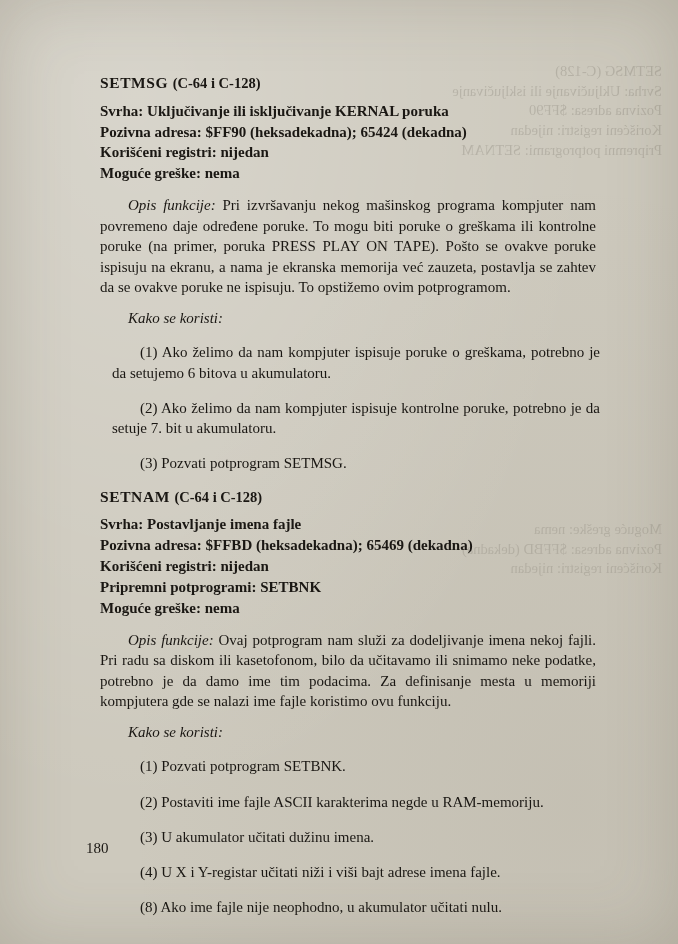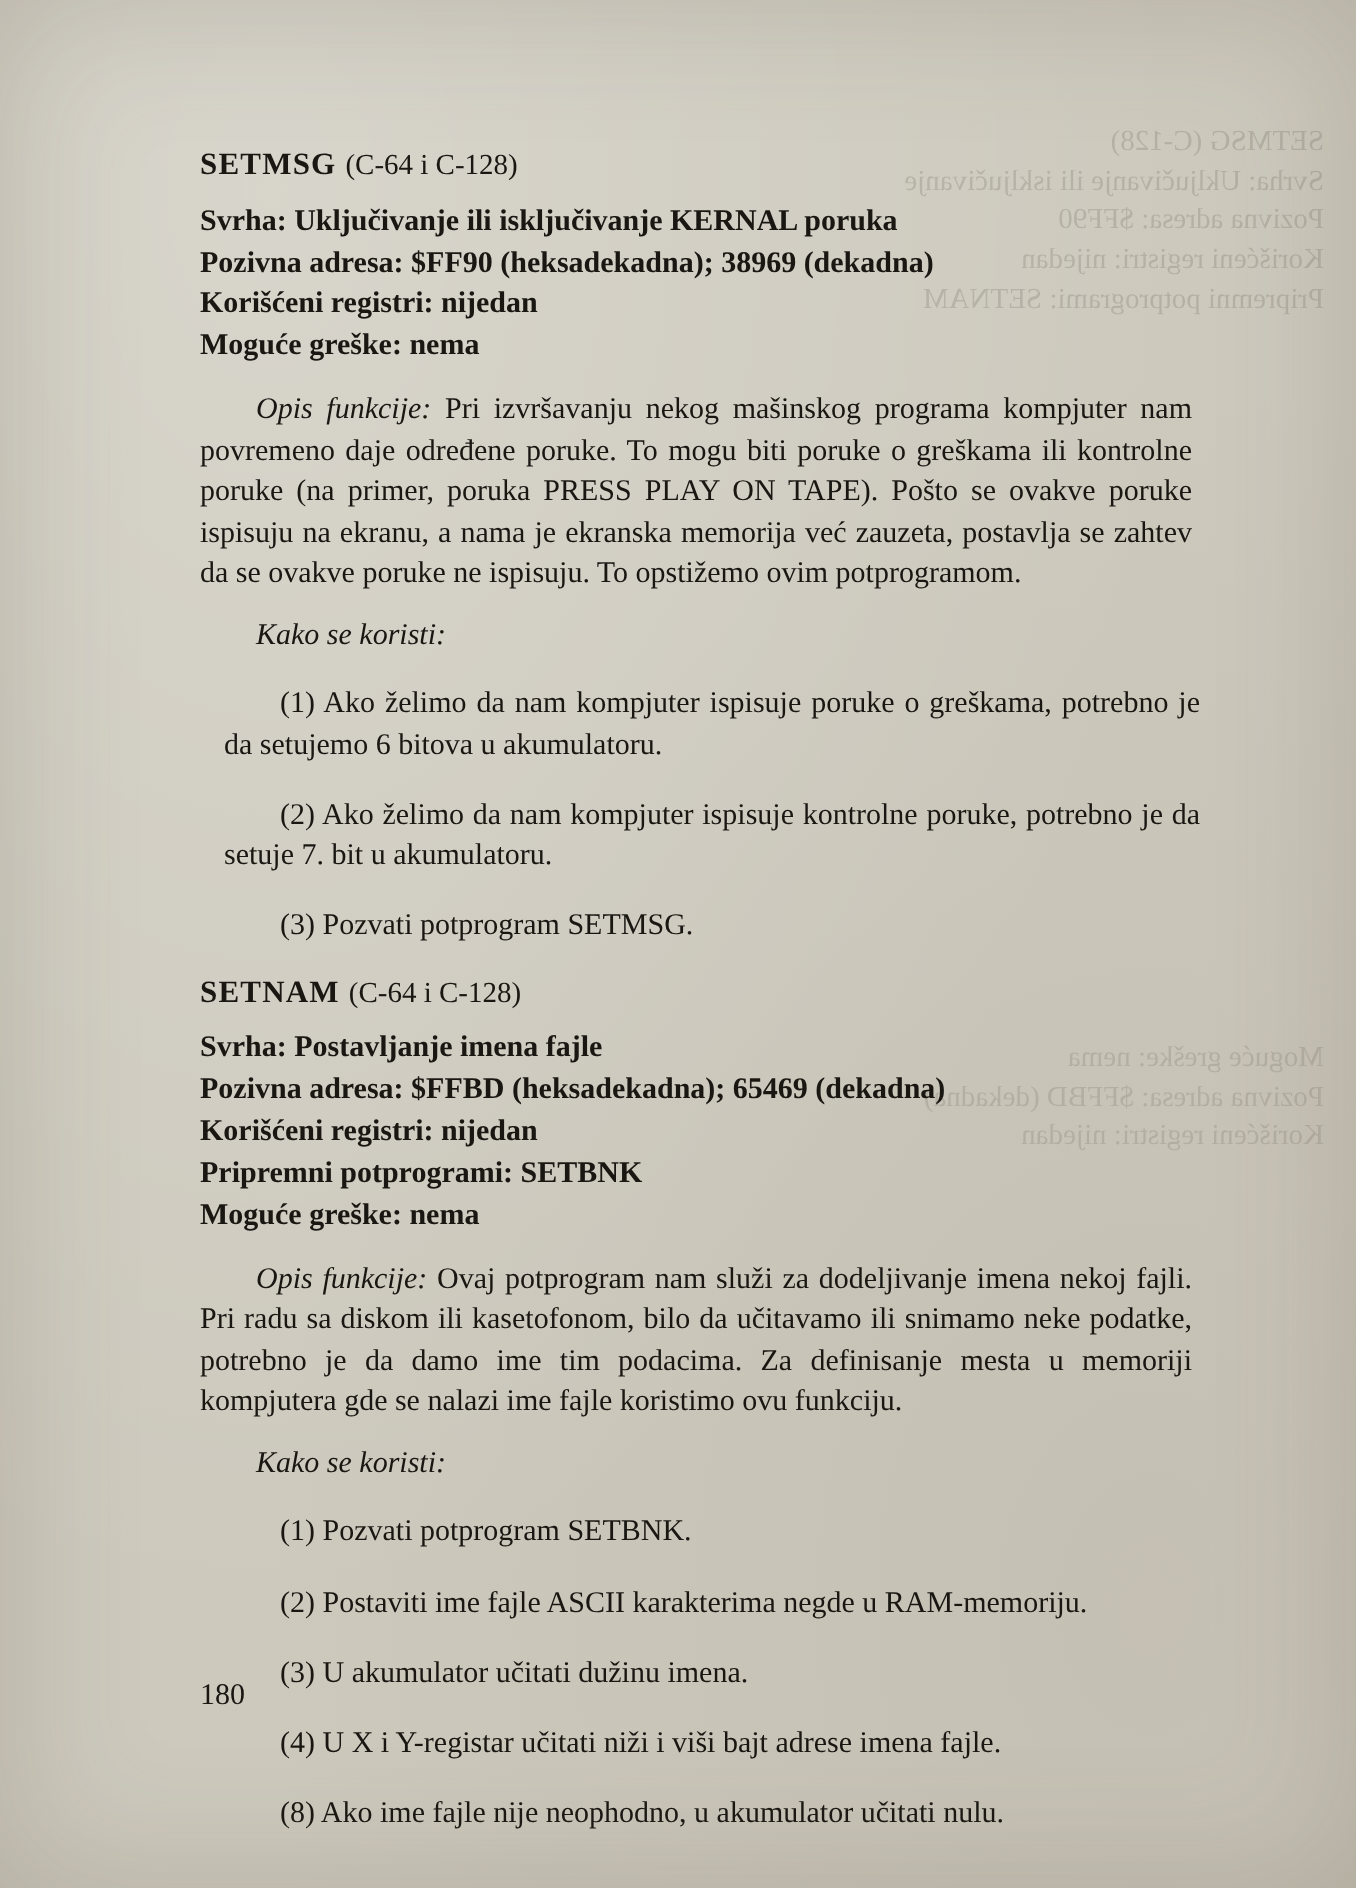--- a/index.html
+++ b/index.html
@@ -34,21 +34,21 @@
   }
   .sec-head {
     font-size: 15.5px;
     font-weight: bold;
     letter-spacing: 0.6px;
     margin-top: 14px;
     margin-bottom: 9px;
     line-height: 1.2;
   }
   .sec-head .ver {
-    font-weight: normal;
+    font-weight: bold;
     font-size: 14.5px;
     letter-spacing: 0;
     margin-top: 31px;
   }
   .line {
     font-size: 15px;
     line-height: 1.33;
     margin: 0 0 1px 0;
     white-space: nowrap;
   }
@@ -76,21 +76,21 @@
     text-indent: 28px;
     text-align: justify;
     margin-bottom: 0px;
   }
   .blk {
     margin-top: 9px;
     font-weight: bold;
   }
   .pageno {
     position: absolute;
-    left: 100px;
+    left: 86px;
     top: 840px;
     font-size: 15px;
   }
   
   .bleed {
     position: absolute;
     right: 16px;
     top: 62px;
     width: 290px;
     opacity: 0.16;
@@ -137,21 +137,21 @@
 
   <div class="content">
 
     <div class="sec">
       <div class="sec-head">
         <span>SETMSG</span>
         <span class="ver">(C-64 i C-128)</span>
       </div>
       <div class="blk">
         <p class="line">Svrha: Uključivanje ili isključivanje KERNAL poruka</p>
-        <p class="line">Pozivna adresa: $FF90 (heksadekadna); 38969 (dekadna)</p>
+        <p class="line">Pozivna adresa: $FF90 (heksadekadna); 65424 (dekadna)</p>
         <p class="line">Korišćeni registri: nijedan</p>
         <p class="line">Moguće greške: nema</p>
       </div>
       <p class="para"><span class="lead">Opis funkcije:</span><span> Pri izvršavanju nekog mašinskog programa kompjuter nam povremeno daje određene poruke. To mogu biti poruke o greškama ili kontrolne poruke (na primer, poruka PRESS PLAY ON TAPE). Pošto se ovakve poruke ispisuju na ekranu, a nama je ekranska memorija već zauzeta, postavlja se zahtev da se ovakve poruke ne ispisuju. To opstižemo ovim potprogramom.</span></p>
       <p class="sub">Kako se koristi:</p>
       <div class="steps">
         <p class="step">(1) Ako želimo da nam kompjuter ispisuje poruke o greškama, potrebno je da setujemo 6 bitova u akumulatoru.</p>
         <p class="step">(2) Ako želimo da nam kompjuter ispisuje kontrolne poruke, potrebno je da setuje 7. bit u akumulatoru.</p>
         <p class="step">(3) Pozvati potprogram SETMSG.</p>
       </div>

